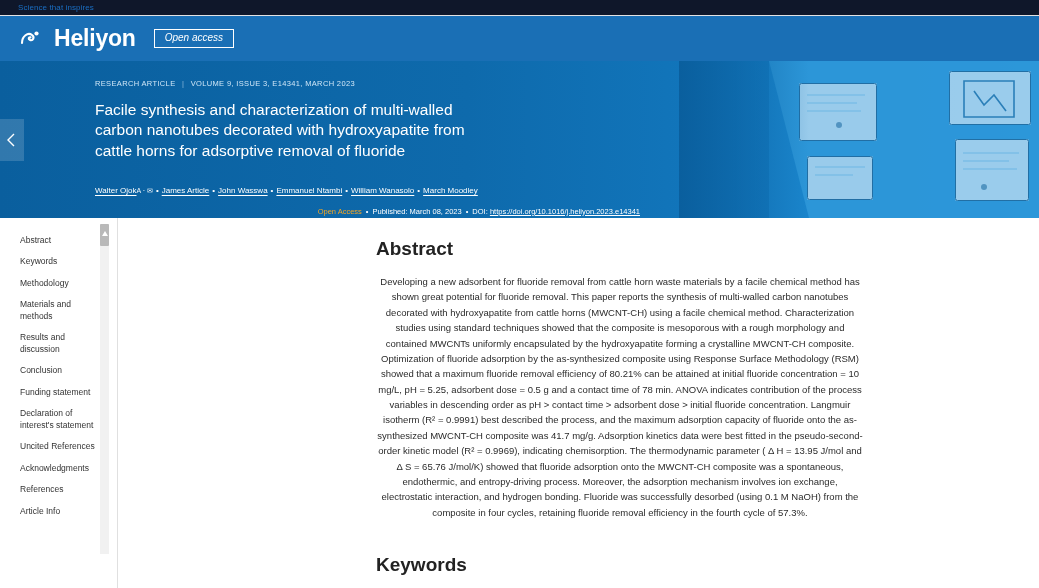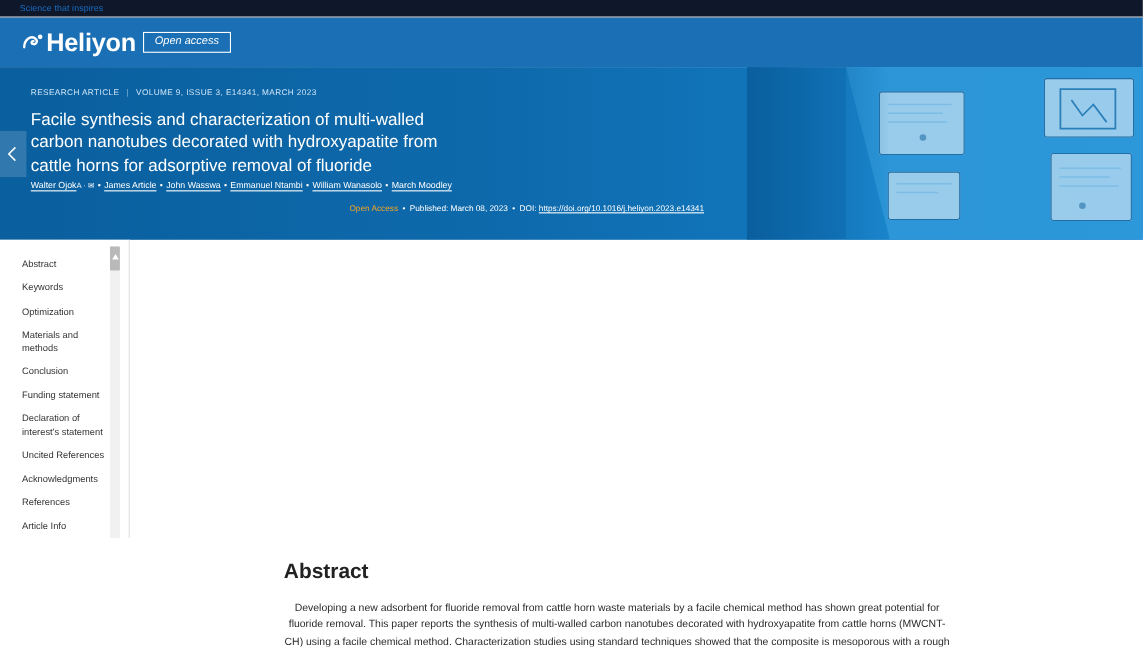--- a/index.html
+++ b/index.html
@@ -28,21 +28,21 @@
     letter-spacing: 0.1px;
   }
 
   
   .journal-header {
     height: 45px;
     background: #1a6fb5;
     display: flex;
     align-items: center;
     padding-left: 18px;
-    gap: 0;
+    gap: 12px;
   }
   .logo-mark {
     width: 24px; height: 24px;
     display: inline-flex; align-items: center; justify-content: center;
   }
   .logo-text {
     color: #ffffff;
     font-size: 23px;
     font-weight: bold;
     letter-spacing: -0.2px;
@@ -72,36 +72,36 @@
     opacity: 0.95;
   }
   .hero-fade {
     position: absolute;
     right: 230px; top: 0;
     width: 130px; height: 157px;
     background: linear-gradient(90deg, rgba(10,95,158,1) 0%, rgba(10,95,158,0) 100%);
   }
   .hero-inner {
     position: relative;
-    padding: 18px 0 0 28px;
+    padding: 18px 0 0 95px;
     max-width: 640px;
   }
   .crumb {
     color: #cfe6f7;
     font-size: 7.5px;
     letter-spacing: 0.35px;
     margin-bottom: 12px;
   }
   .crumb .sep { opacity: 0.6; margin: 0 4px; }
   .hero-title {
     color: #ffffff;
     font-size: 15.5px;
     line-height: 1.32;
     font-weight: normal;
-    margin: 0 0 2px 0;
+    margin: 0 0 24px 0;
     max-width: 380px;
   }
   .authors {
     font-size: 8px;
     color: #ffffff;
     margin-bottom: 10px;
     line-height: 1.4;
   }
   .authors a {
     color: #ffffff;
@@ -120,21 +120,21 @@
     position: absolute;
     left: 0; top: 58px;
     width: 24px; height: 42px;
     background: rgba(255,255,255,0.16);
     display: flex; align-items: center; justify-content: center;
     cursor: pointer;
   }
   .hero-collapse svg { display: block; }
 
   
-  .body-wrap { display: flex; height: calc(588px - 16px - 45px - 157px); flex-direction: column; }
+  .body-wrap { display: flex; height: calc(588px - 16px - 45px - 157px); }
 
   
   .sidebar {
     width: 118px;
     border-right: 1px solid #e0e0e0;
     background: #ffffff;
     position: relative;
     padding: 12px 0 0 0;
     overflow: hidden;
   }
@@ -270,22 +270,23 @@
         <a href="#">https://doi.org/10.1016/j.heliyon.2023.e14341</a>
       </div>
     </div>
   </div>
 
   <div class="body-wrap">
 
     <nav class="sidebar">
       <div class="side-item">Abstract</div>
       <div class="side-item">Keywords</div>
-      <div class="side-item">Optimization</div>
+      <div class="side-item">Methodology</div>
       <div class="side-item">Materials and methods</div>
+      <div class="side-item">Results and discussion</div>
       <div class="side-item">Conclusion</div>
       <div class="side-item">Funding statement</div>
       <div class="side-item">Declaration of interest's statement</div>
       <div class="side-item">Uncited References</div>
       <div class="side-item">Acknowledgments</div>
       <div class="side-item">References</div>
       <div class="side-item">Article Info</div>
 
       <div class="side-scroll-track"></div>
       <div class="side-scroll-thumb"></div>

